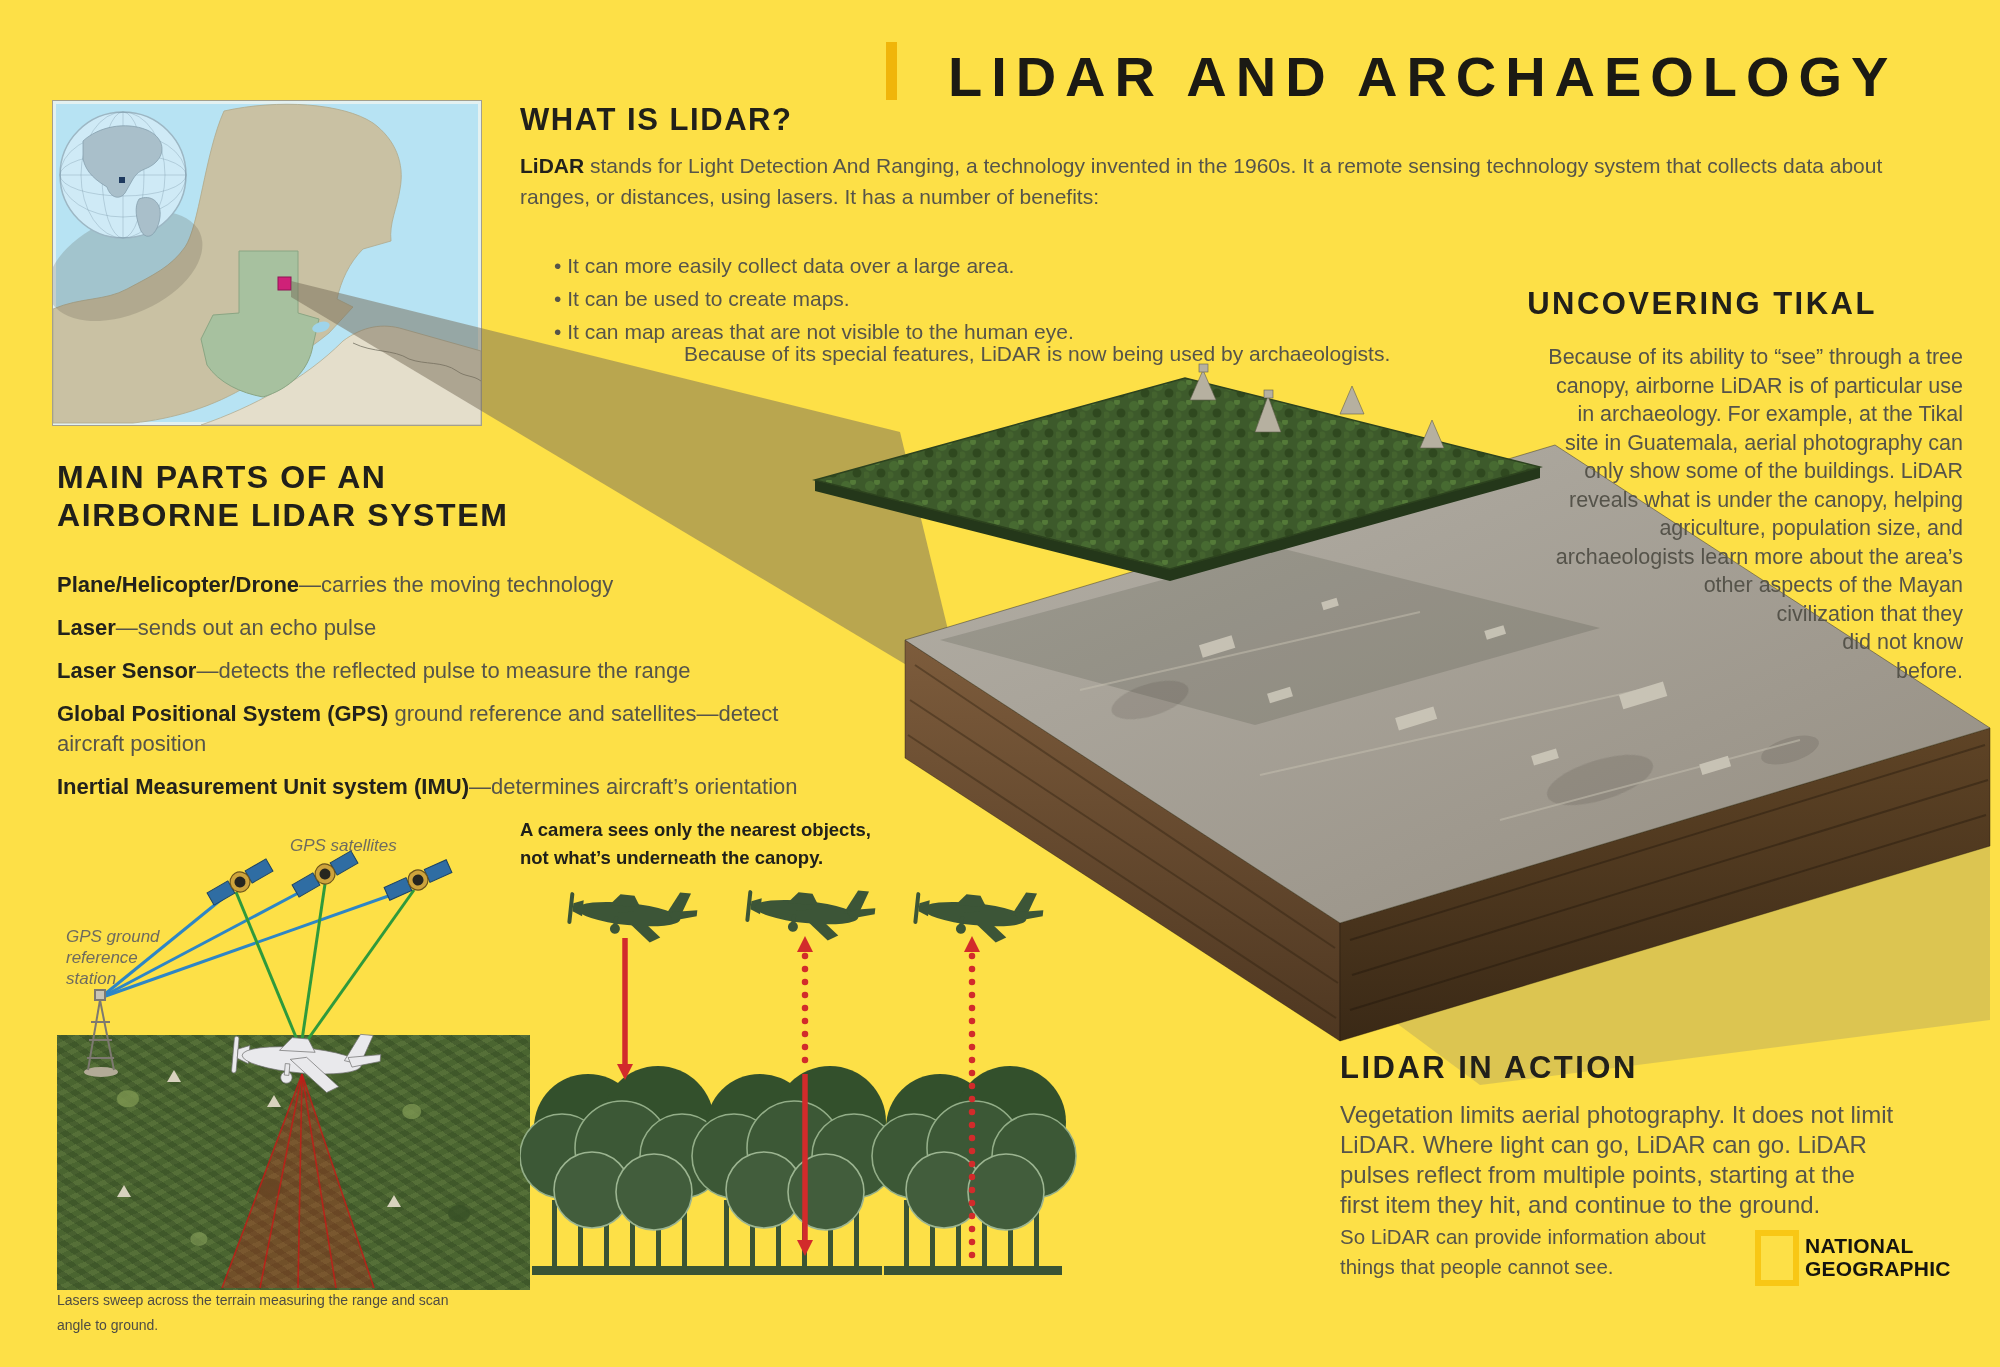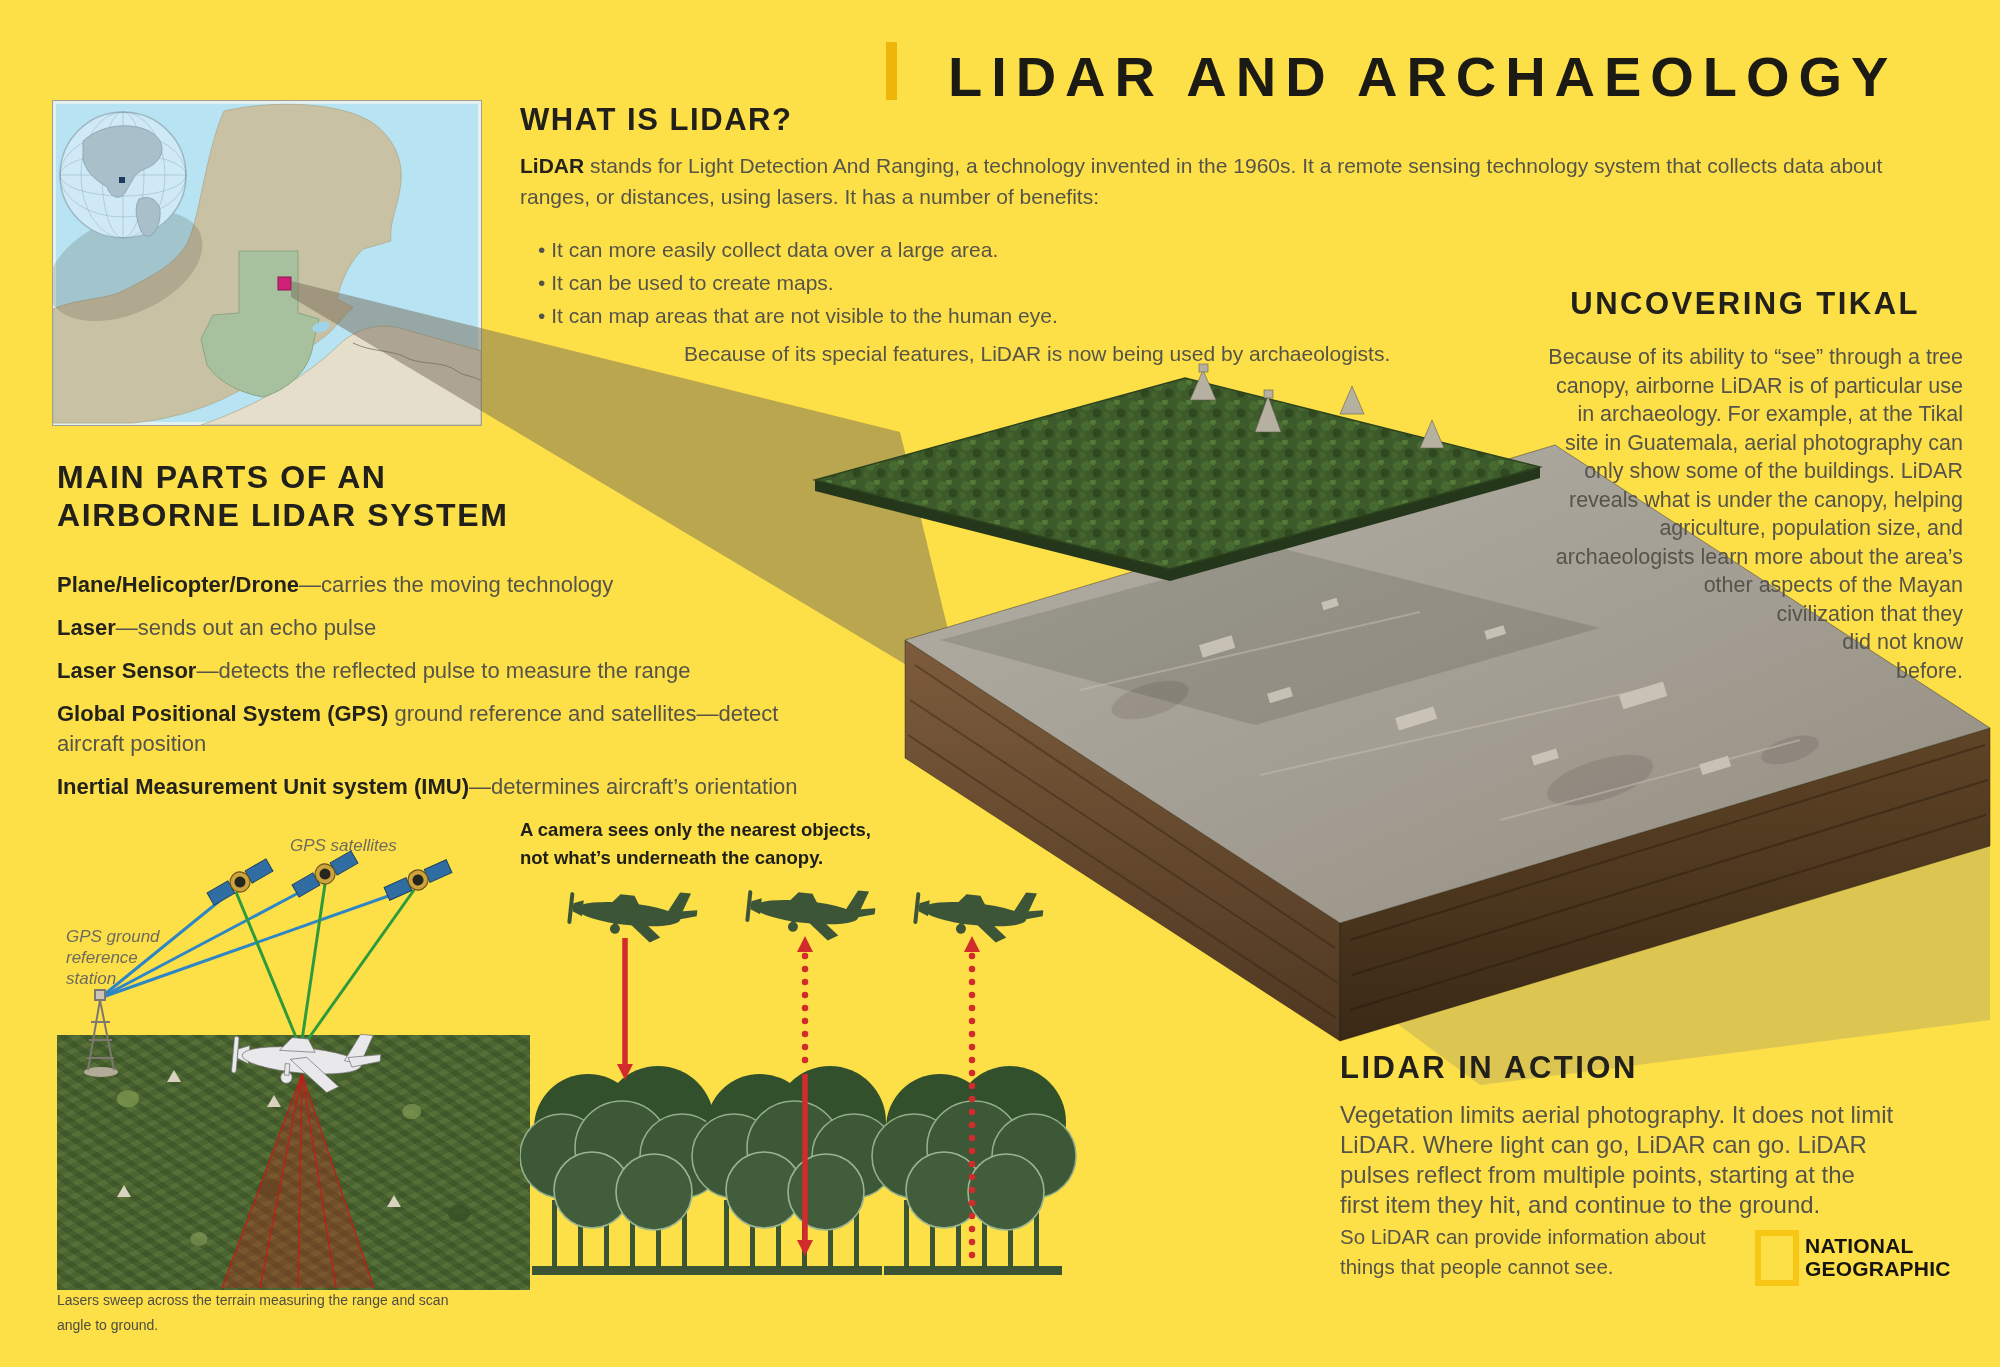--- a/index.html
+++ b/index.html
@@ -19,27 +19,27 @@
   .body{font-size:21px;line-height:31px;color:#56544a;}
   .bold-ink{font-weight:700;color:#23221c;}
 
   
   .map-panel{left:52px;top:100px;width:428px;height:324px;background:#b7e3f3;
              border:1px solid #a39f8e;box-shadow:inset 0 0 0 3px rgba(250,249,240,.65);}
 
   
   .what-heading{left:520px;top:102px;width:700px;}
   .what-body{left:520px;top:150px;width:1430px;}
-  .bullets{left:538px;top:233px;width:900px;list-style:none;margin:0;padding:0;}
+  .bullets{left:538px;top:233px;width:900px;list-style:none;margin:16px;padding:0;}
   .bullets li{font-size:21px;line-height:33px;color:#56544a;}
   .bullets li::before{content:"• ";color:#56544a;}
   .what-closing{left:684px;top:342px;width:900px;font-size:21px;color:#56544a;}
 
   
-  .tikal-heading{left:1360px;top:286px;width:560px;text-align:right;letter-spacing:0.08em;}
+  .tikal-heading{left:1422px;top:286px;width:560px;text-align:center;letter-spacing:0.08em;}
   .tikal-lines{left:1370px;top:343px;width:593px;text-align:right;font-size:21.5px;line-height:28.5px;color:#55534a;}
   .tikal-lines .t-line{white-space:nowrap;}
 
   
   .parts-heading{left:57px;top:459px;width:480px;font-size:32px;}
   .parts-list{left:57px;top:570px;width:775px;}
   .part{margin:0 0 13px 0;font-size:22px;line-height:30px;color:#56544a;}
   .part b{font-weight:700;color:#23221c;}
 
   

